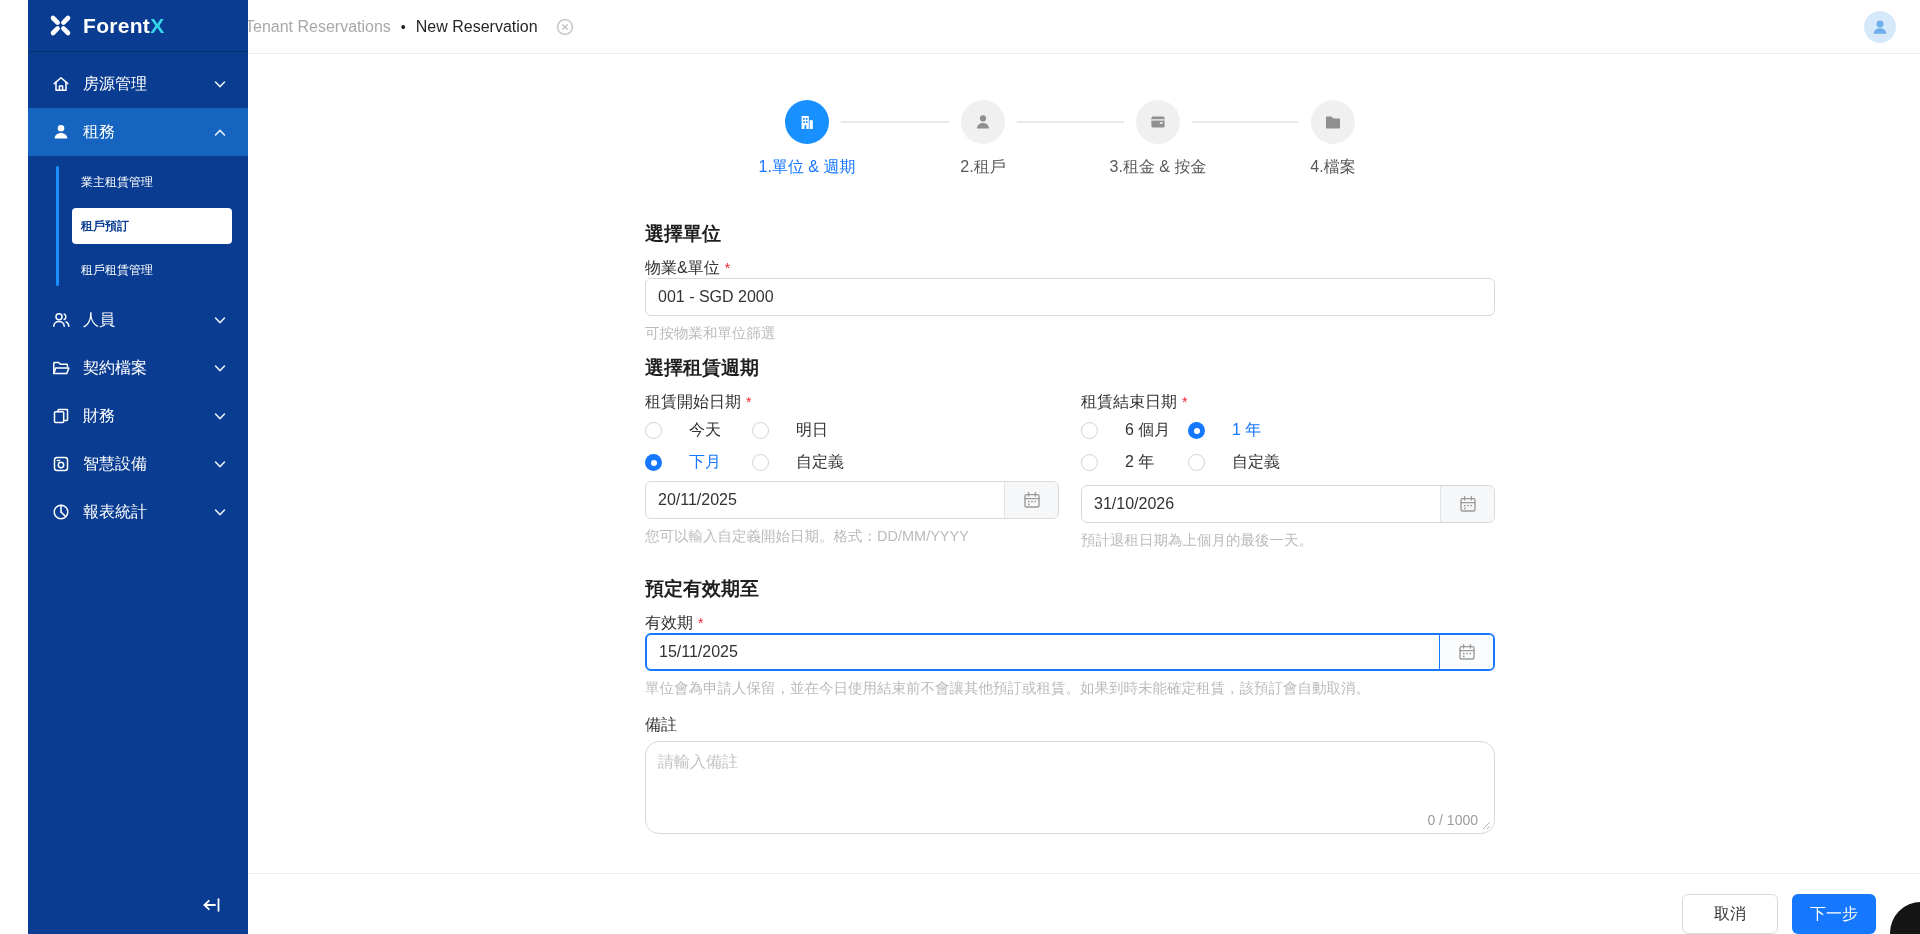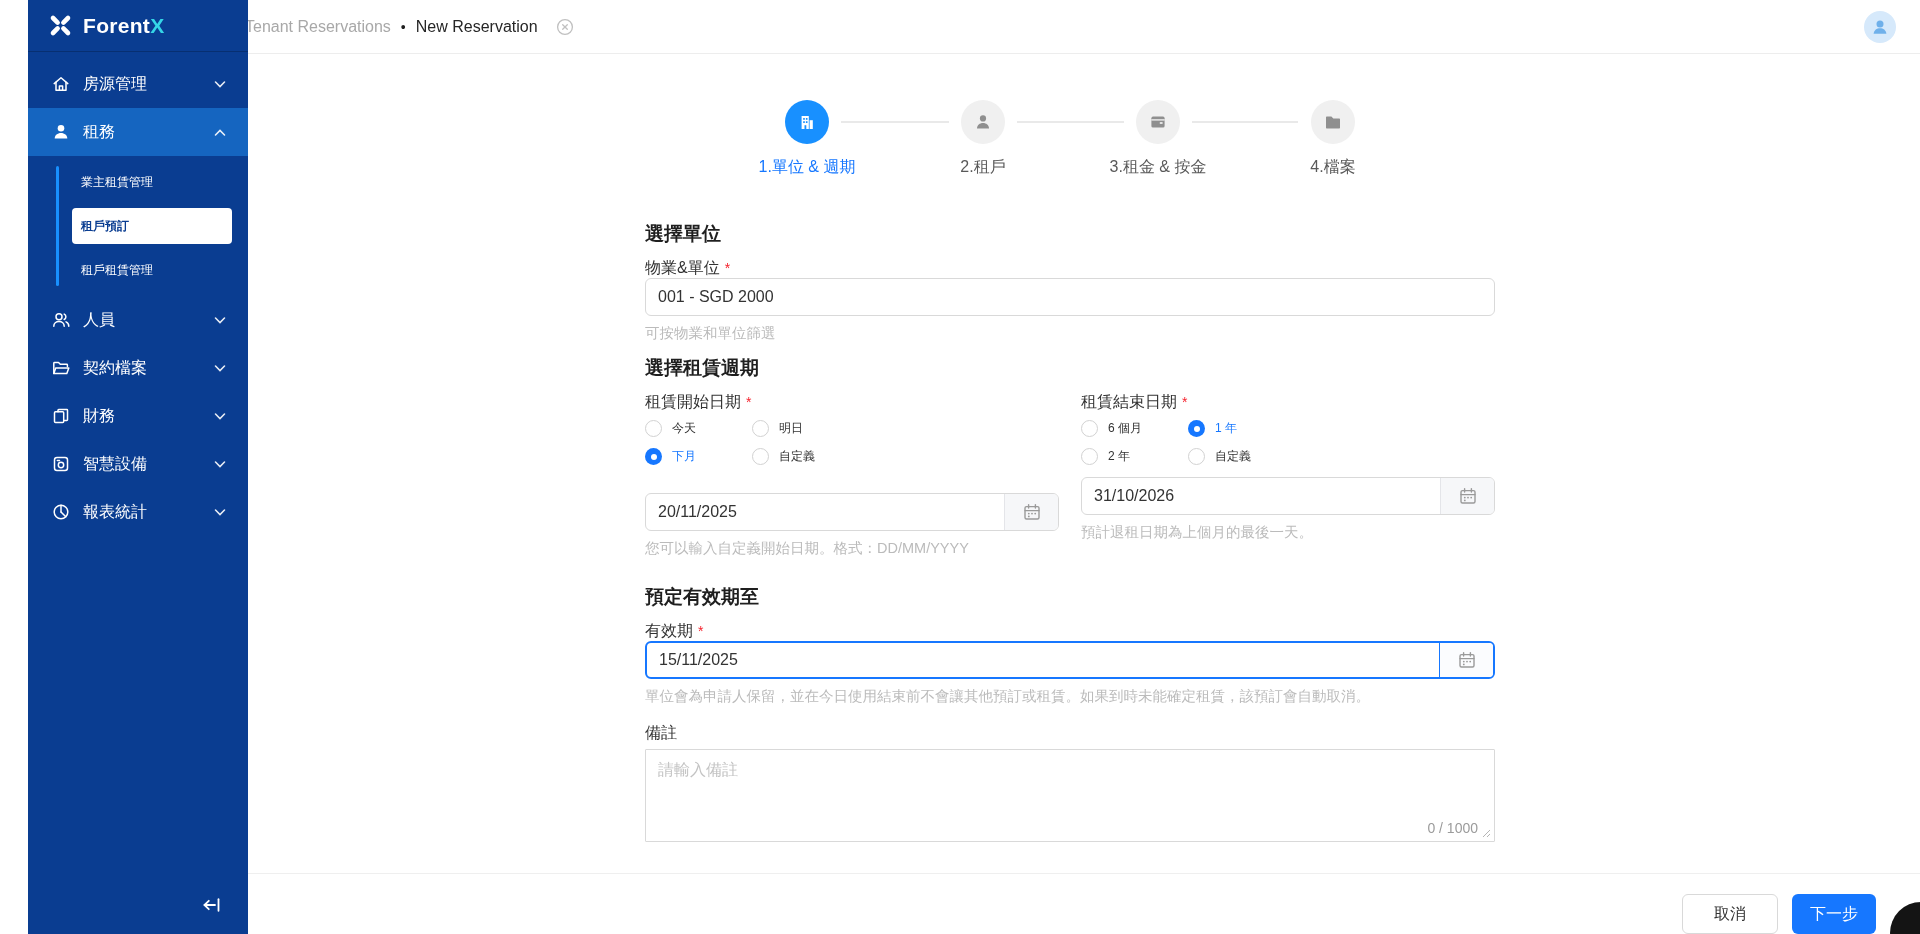--- a/index.html
+++ b/index.html
@@ -55,27 +55,27 @@
   .field-label { margin-top:12px; font-size:16px; line-height:20px; color:#333; }
   .req { color:#F5222D; margin-left:5px; font-size:14px; }
   .input-group { margin-top:0; height:38px; border:1px solid #d9d9d9; border-radius:6px; background:#fff; display:flex; overflow:hidden; }
   .input-group input { flex:1; min-width:0; border:none; outline:none; background:transparent; padding:0 12px; font-size:16px; color:#333; font-family:inherit; }
   .ig-addon { width:54px; flex:0 0 auto; border-left:1px solid #e4e5e9; background:#F6F7F9; display:flex; align-items:center; justify-content:center; cursor:pointer; }
   .input-group.focused { border:2px solid #1677FF; }
   .input-group.focused .ig-addon { border-left:1px solid #1677FF; background:#FBFCFE; }
   .help { margin-top:8px; font-size:14.5px; line-height:18px; color:#BBBBBB; }
   .cols { display:grid; grid-template-columns:1fr 1fr; column-gap:22px; }
   .radio-grid { margin-top:8px; display:grid; grid-template-columns:107px auto; row-gap:11px; justify-content:start; }
-  .radio-opt { display:flex; align-items:center; gap:10px; font-size:12px; color:#333; cursor:pointer; }
+  .radio-opt { display:flex; align-items:center; gap:27px; font-size:16px; color:#333; cursor:pointer; }
   .radio { width:17px; height:17px; border:1.5px solid #d2d2d2; border-radius:50%; background:#fff; flex:0 0 auto; position:relative; }
   .radio-opt.checked .radio { border:none; background:#1677FF; }
   .radio-opt.checked .radio::after { content:""; position:absolute; left:50%; top:50%; transform:translate(-50%,-50%); width:6px; height:6px; border-radius:50%; background:#fff; }
   .radio-opt.checked .opt-label { color:#1677FF; }
   .remarks-label { margin-top:18px; font-size:16px; line-height:20px; color:#333; }
-  .textarea-wrap { position:relative; margin-top:6px; height:93px; border:1px solid #d9d9d9; border-radius:1px; background:#fff; }
+  .textarea-wrap { position:relative; margin-top:6px; height:93px; border:1px solid #d9d9d9; border-radius:14px; background:#fff; }
   .textarea-wrap textarea { width:100%; height:100%; border:none; outline:none; resize:none; background:transparent; padding:10px 12px; font-size:16px; color:#333; font-family:inherit; }
   .textarea-wrap textarea::placeholder { color:#c3c3c3; }
   .counter { position:absolute; right:16px; bottom:5px; font-size:14px; color:#9b9b9b; }
   .resize-handle { position:absolute; right:3px; bottom:3px; cursor:nwse-resize; }
 
   
   .footer { position:absolute; left:220px; right:0; bottom:0; height:61px; background:#fff; border-top:1px solid #efefef; display:flex; align-items:flex-end; justify-content:flex-end; gap:14px; padding-right:44px; z-index:4; }
   .btn { height:40px; border-radius:6px; font-size:16px; font-family:inherit; cursor:pointer; }
   .btn-cancel { width:96px; background:#fff; border:1px solid #d9d9d9; color:#333; }
   .btn-next { width:84px; background:#1677FF; border:none; color:#fff; }
@@ -333,21 +333,21 @@
           </div>
           <div class="radio-opt checked">
             <span class="radio"></span>
             <span class="opt-label">下月</span>
           </div>
           <div class="radio-opt">
             <span class="radio"></span>
             <span class="opt-label">自定義</span>
           </div>
         </div>
-        <div class="input-group" style="margin-top:28px">
+        <div class="input-group" style="margin-top:8px">
           <input type="text" value="20/11/2025" style="">
           <span class="ig-addon">
             <svg width="20" height="20" viewBox="0 0 20 20" fill="none" stroke="#9A9A9A" stroke-width="1.4" stroke-linecap="round">
               <rect x="3" y="4.6" width="14" height="12.4" rx="1.5"></rect>
                 <path d="M6.6 2.8v3.2"></path>
                 <path d="M13.4 2.8v3.2"></path>
                 <path d="M3 8.6h14"></path>
               <circle cx="6.8" cy="11.6" r=".9" fill="#9A9A9A" stroke="none"></circle>
                 <circle cx="10" cy="11.6" r=".9" fill="#9A9A9A" stroke="none"></circle>
               <circle cx="13.2" cy="11.6" r=".9" fill="#9A9A9A" stroke="none"></circle>

